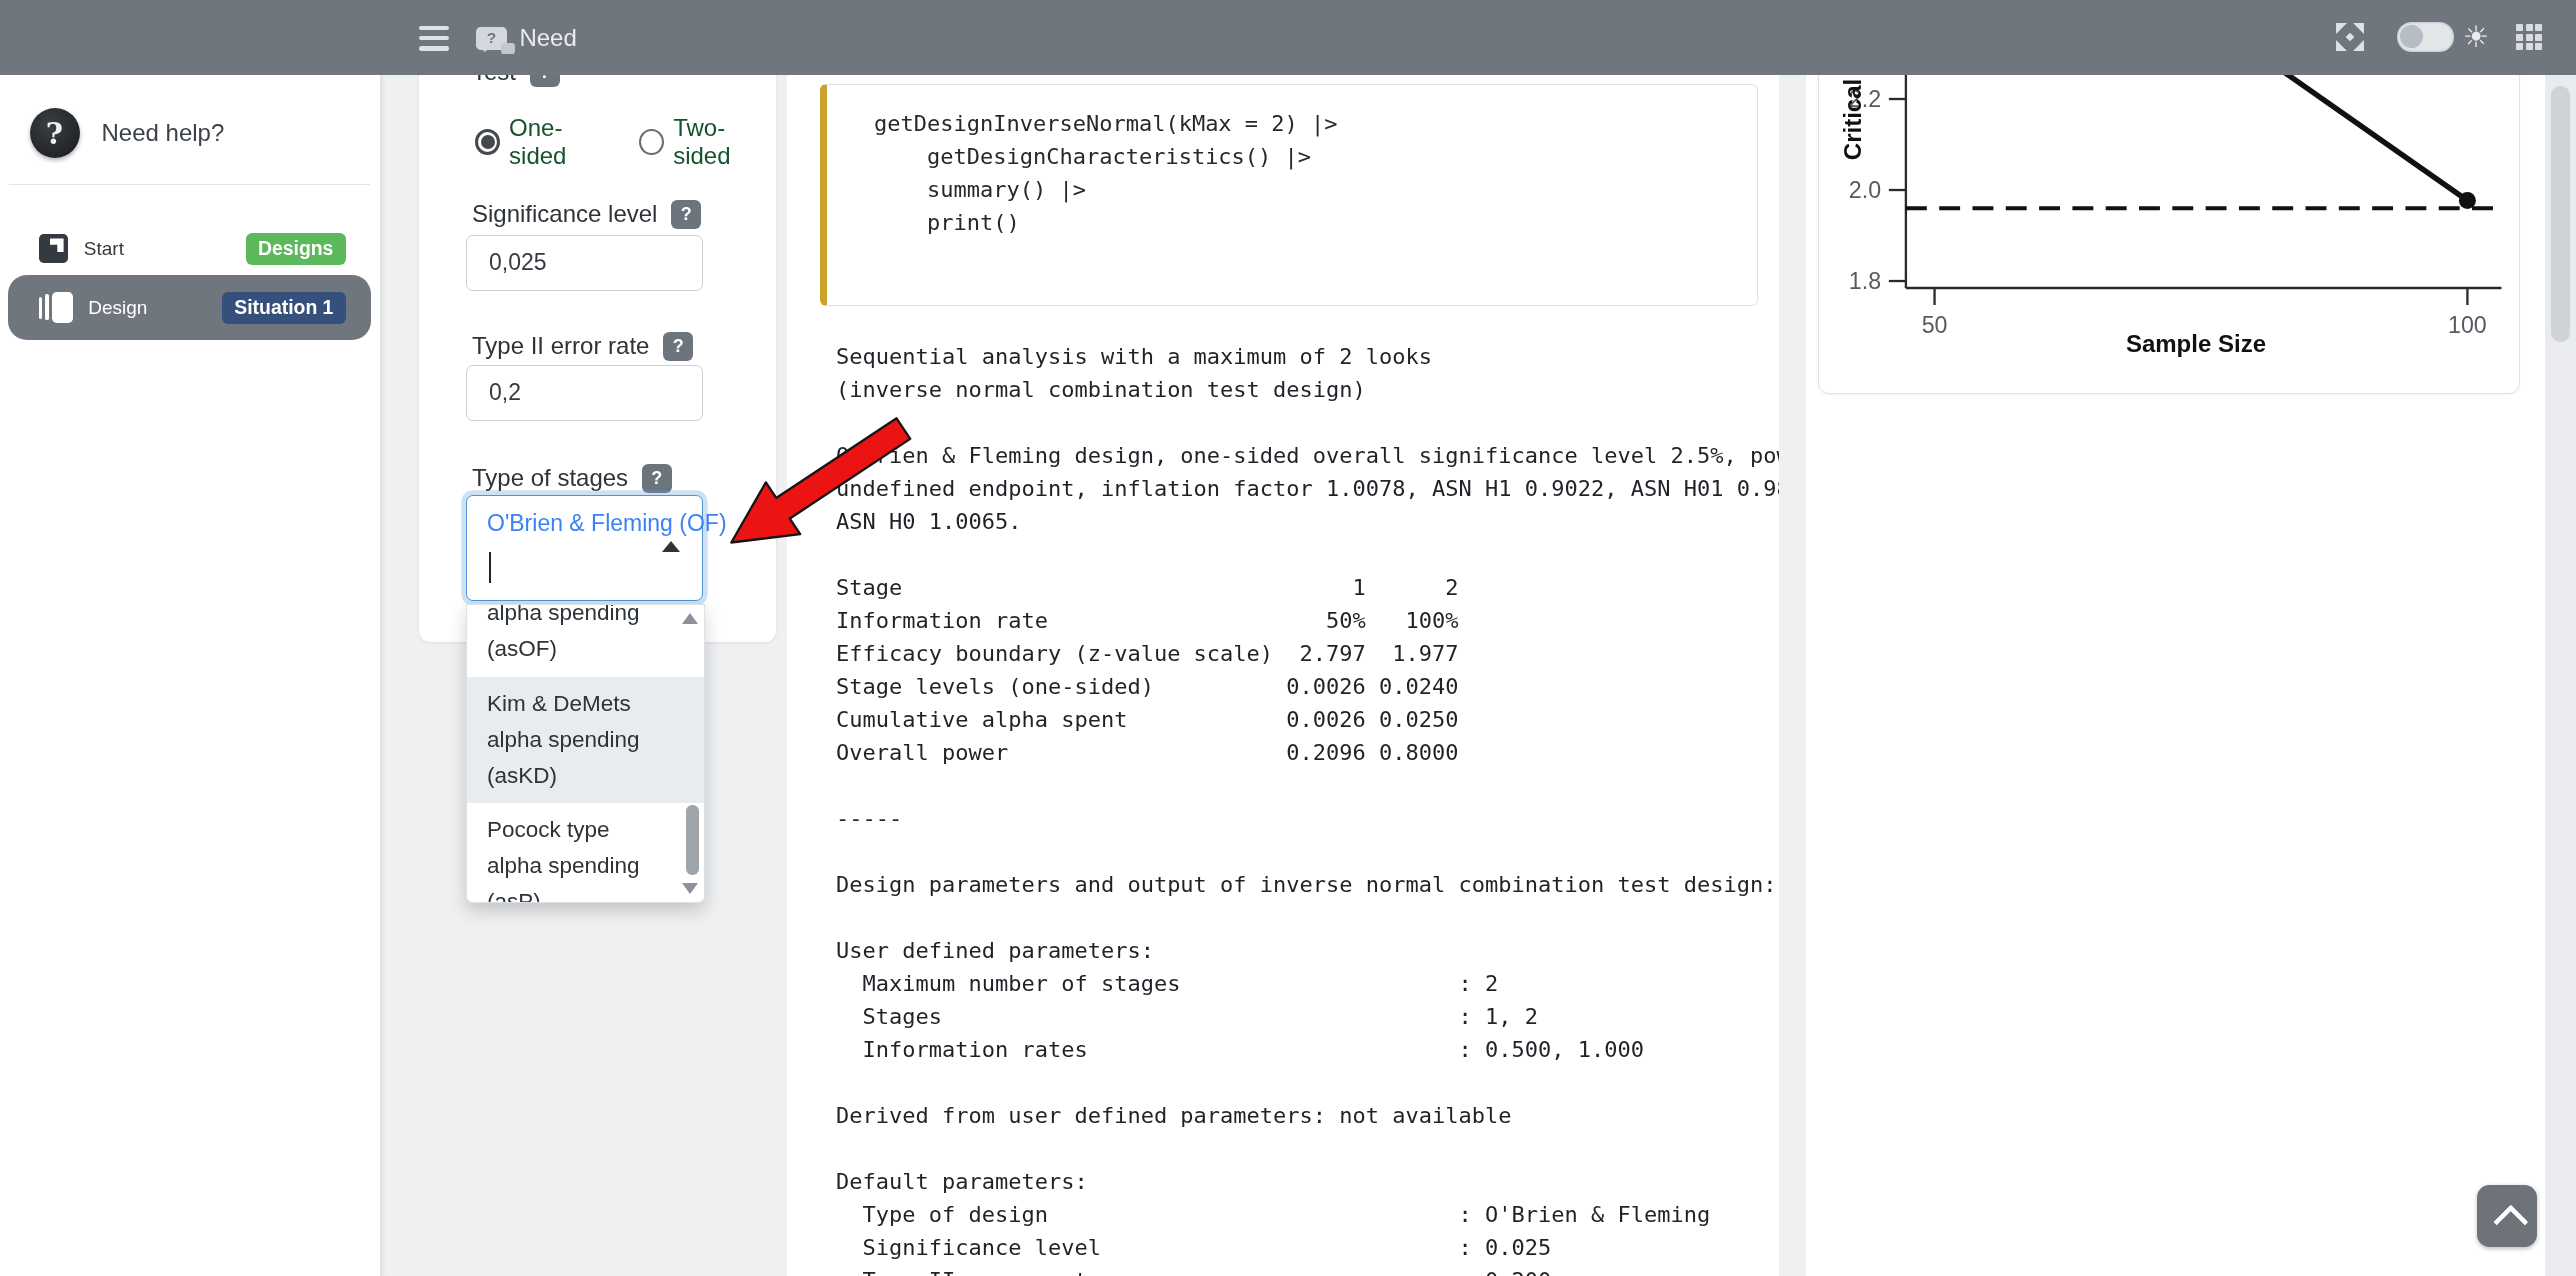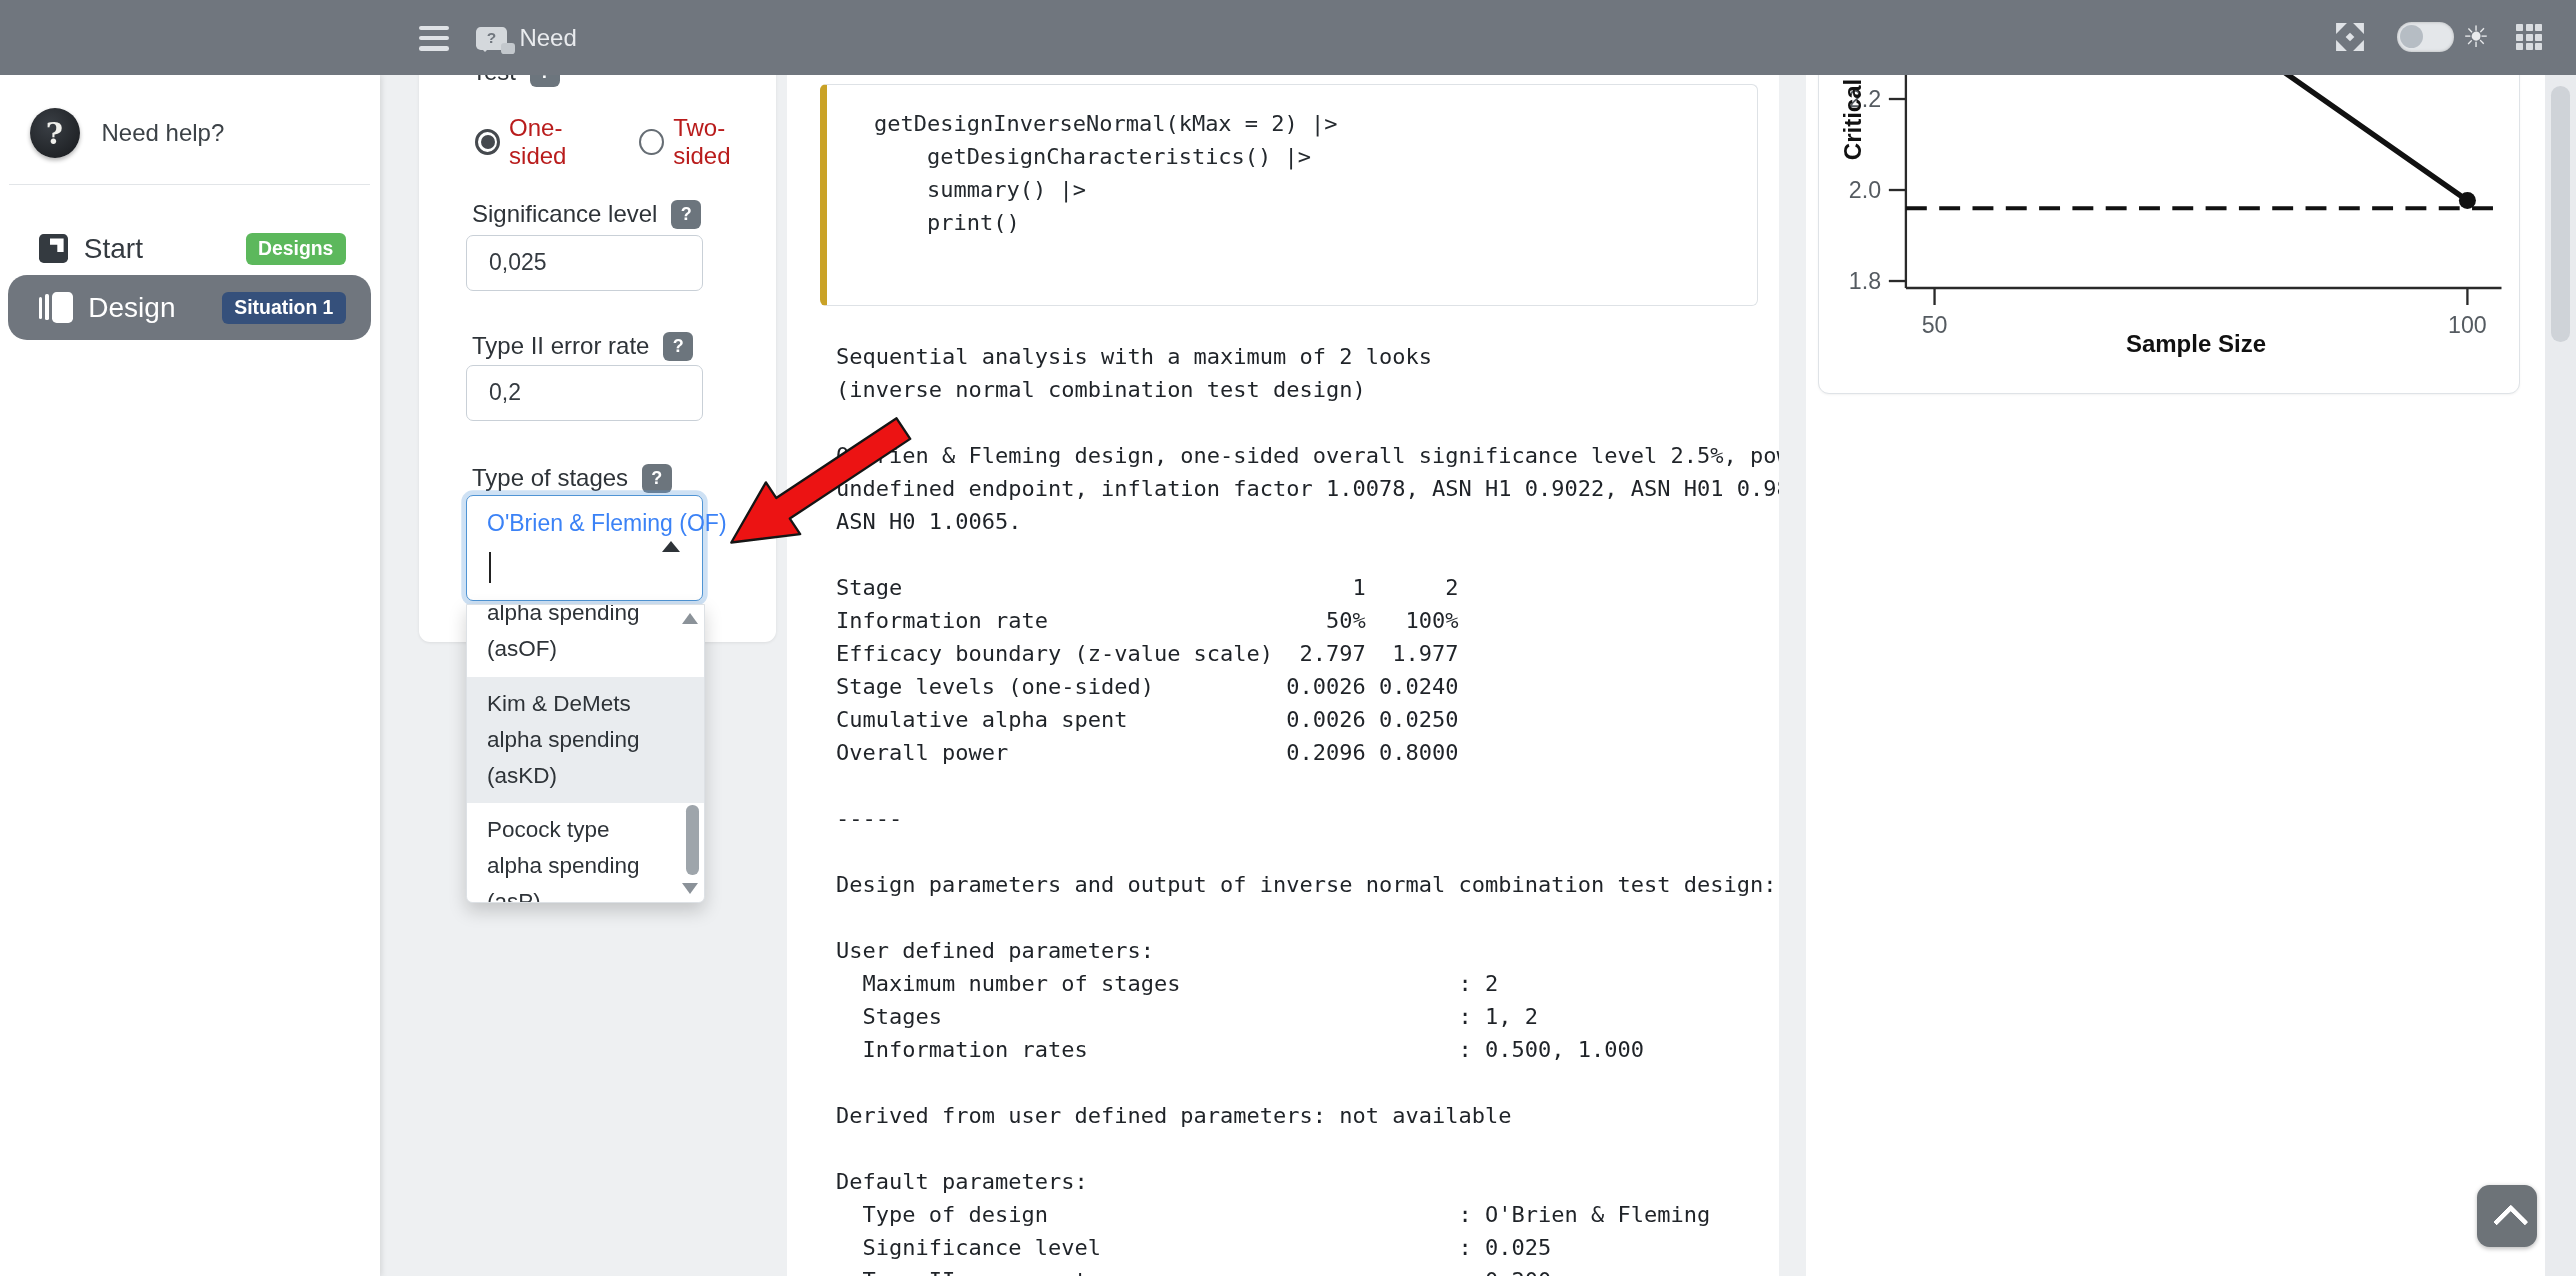--- a/index.html
+++ b/index.html
@@ -49,38 +49,38 @@
   .nav-row{left:7.8px;width:363px;height:65px;display:flex;align-items:center;border-radius:7.8px;cursor:pointer;}
   #row-start{top:141px;}
   #row-design{top:200px;background:#70767e;border-radius:19px;}
   .start-icon{width:29.5px;height:29.5px;background:#343a40;border-radius:4.7px;margin-left:31px;position:relative;}
   .start-icon i{position:absolute;right:4.7px;top:4.7px;width:14px;height:14px;background:#fff;
      clip-path:polygon(0 0,100% 0,100% 100%,55% 100%,55% 45%,0 45%);}
   .design-icon{margin-left:31px;position:relative;width:34px;height:31px;}
   .design-icon .bar1{position:absolute;left:0;top:4.7px;width:3.1px;height:22px;background:#fff;border-radius:1.6px;}
   .design-icon .bar2{position:absolute;left:6.2px;top:2.3px;width:3.9px;height:26px;background:#fff;border-radius:1.6px;}
   .design-icon .pad{position:absolute;left:13px;top:0;width:21px;height:31px;background:#fff;border-radius:4.7px;}
-  .nav-label{margin-left:15.5px;font-size:28px;color:#343a40;}
+  .nav-label{margin-left:15.5px;font-size:19px;color:#343a40;}
   #row-design .nav-label{color:#fff;}
   .badge{margin-left:auto;margin-right:25px;height:32px;border-radius:6.2px;display:flex;align-items:center;
          padding:0 12.4px;color:#fff;font-size:19.4px;font-weight:bold;}
   .badge-green{background:#5cb85c;}
   .badge-navy{background:#35507b;}
 
   
   #form-card{left:419px;top:15.5px;width:357px;height:626px;background:#fff;border-radius:11px;
              box-shadow:0 0.8px 3.1px rgba(0,0,0,.08);z-index:10;}
   .fld-label{position:absolute;left:53px;font-size:24px;color:#2e3338;display:flex;align-items:center;}
   .qbadge{display:inline-flex;width:29.5px;height:29px;border-radius:6.2px;background:#6c757d;color:#fff;
           font-size:18px;font-weight:bold;align-items:center;justify-content:center;margin-left:14px;cursor:pointer;}
   .radio{width:26px;height:26px;border-radius:50%;border:2.3px solid #666d74;box-sizing:border-box;
          display:inline-block;position:relative;cursor:pointer;}
   .radio.sel{border:3.1px solid #45494e;}
   .radio.sel:after{content:"";position:absolute;left:3.1px;top:3.1px;width:14px;height:14px;border-radius:50%;background:#45494e;}
-  .rlabel{font-size:24px;color:#b91c1c;margin:0 0 0 9.3px;}
+  .rlabel{font-size:24px;color:#14532d;margin:0 0 0 9.3px;}
   .tinput{position:absolute;left:47px;width:237px;height:56px;border:1.6px solid #c9d0d7;border-radius:7px;
           box-sizing:border-box;font-size:23px;color:#343a40;padding-left:22px;background:#fff;
           font-family:"Liberation Sans",sans-serif;}
   #design-combo{position:absolute;left:47px;top:479px;width:237px;height:106px;border:1.9px solid #4f94d4;
       border-radius:7px;box-sizing:border-box;background:#fff;cursor:text;
       box-shadow:0 0 0 4.7px rgba(92,154,219,.30);}
   #design-combo .val{position:absolute;left:20px;top:14px;font-size:23px;color:#3b82f6;white-space:nowrap;}
   #design-combo .caret{position:absolute;right:22px;top:45px;width:0;height:0;
       border-left:9.3px solid transparent;border-right:9.3px solid transparent;border-bottom:11px solid #2e3338;}
   #design-combo .cursor{position:absolute;left:22px;top:56px;width:2.3px;height:31px;background:#222;}

